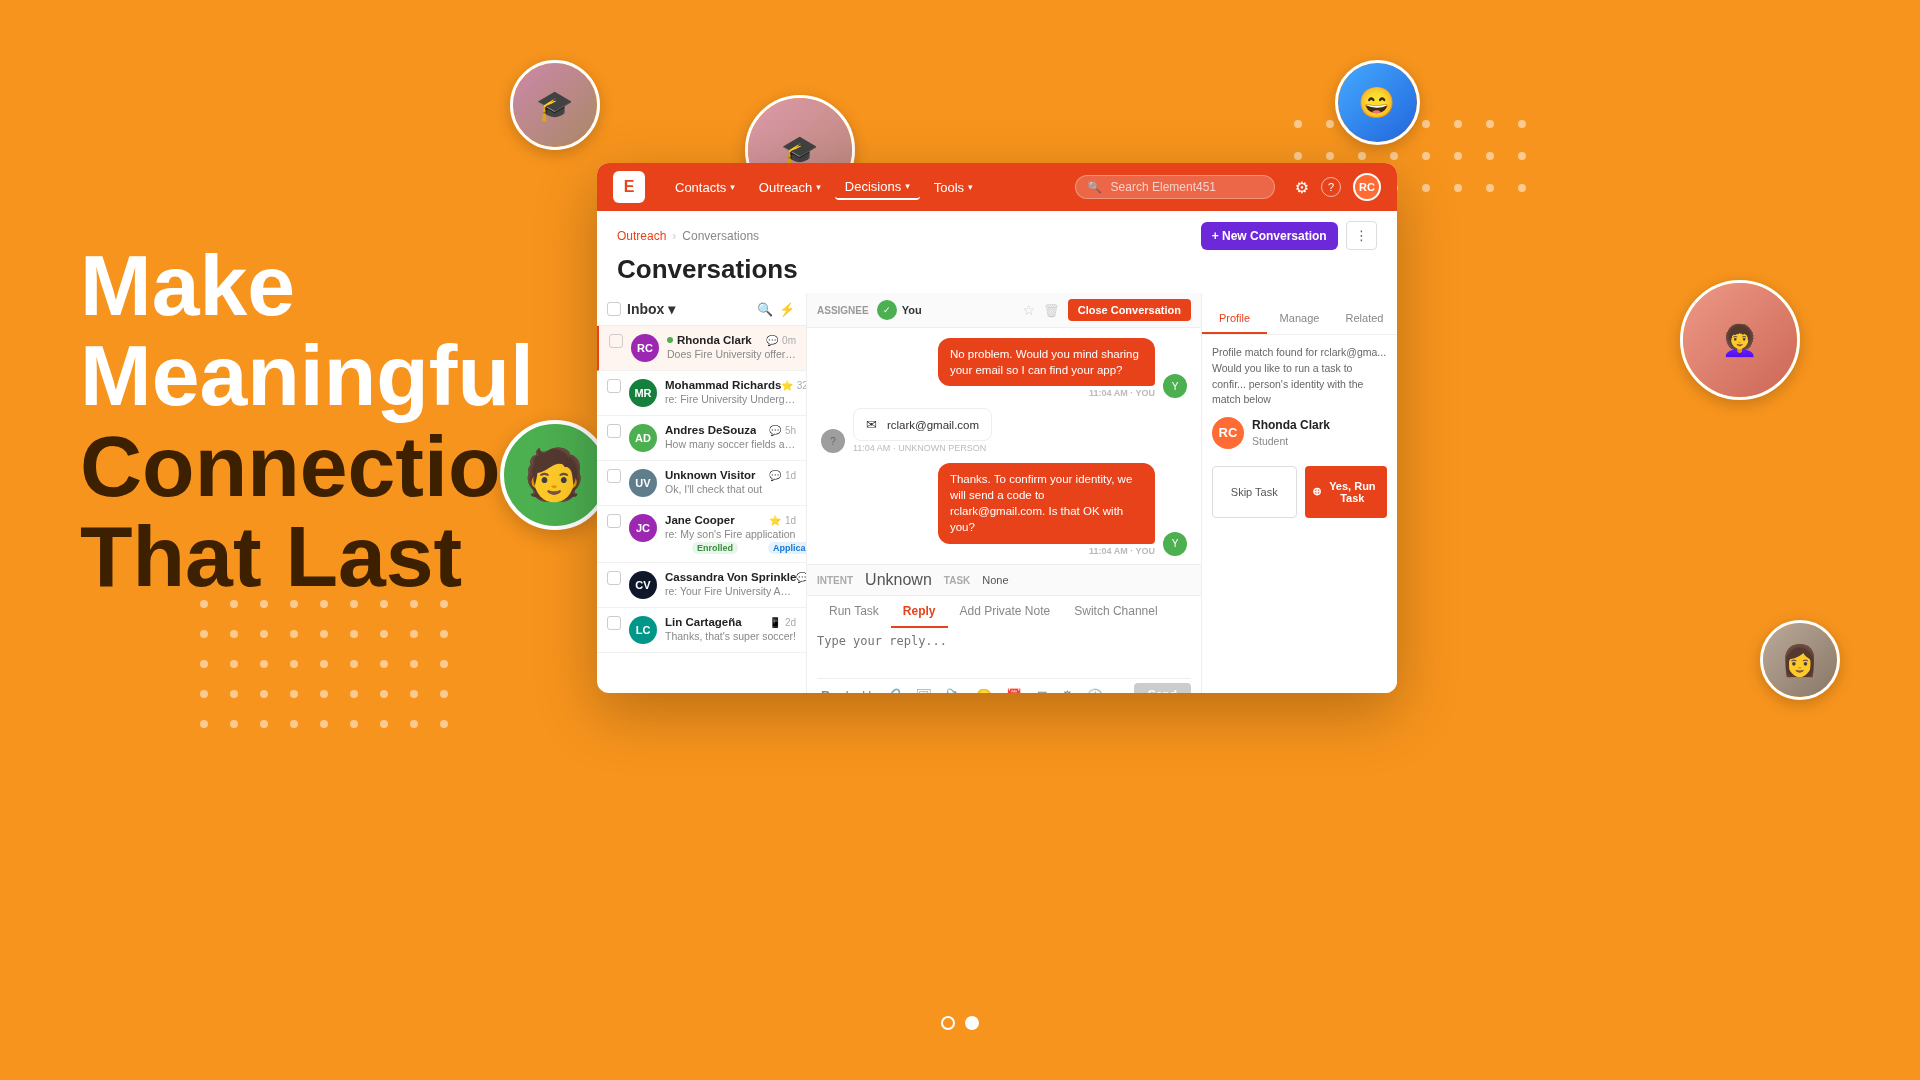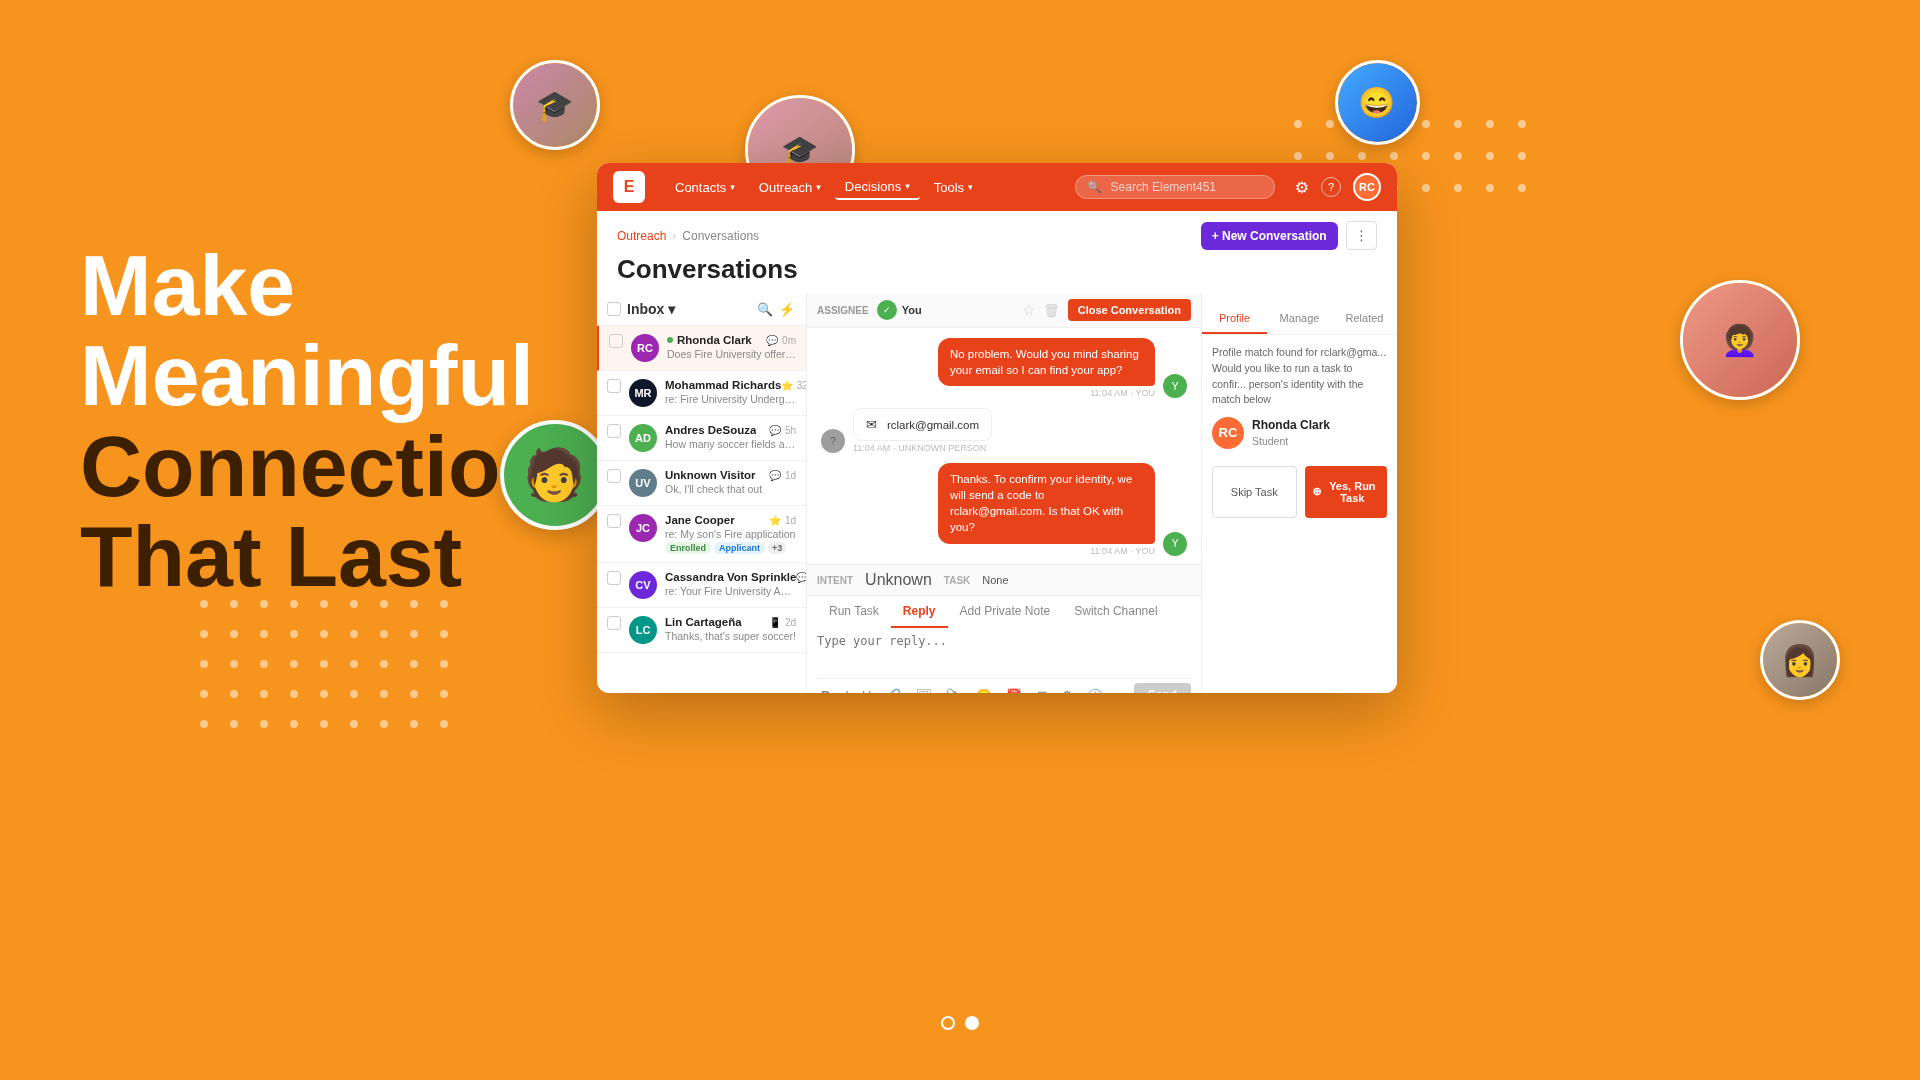--- a/index.html
+++ b/index.html
@@ -61,21 +61,21 @@
     .conv-item.active { background: #fff5f0; border-left: 2px solid #E8421A; }
     .conv-avatar { width: 28px; height: 28px; border-radius: 50%; flex-shrink: 0; display: flex; align-items: center; justify-content: center; font-size: 11px; font-weight: bold; color: white; }
     .conv-body { flex: 1; min-width: 0; }
     .conv-header-row { display: flex; align-items: center; justify-content: space-between; }
     .conv-name { font-size: 11.5px; font-weight: 600; color: #222; white-space: nowrap; overflow: hidden; text-overflow: ellipsis; }
     .conv-time { font-size: 10px; color: #aaa; white-space: nowrap; }
     .conv-preview { font-size: 10.5px; color: #888; white-space: nowrap; overflow: hidden; text-overflow: ellipsis; margin-top: 2px; }
     .conv-meta { display: flex; align-items: center; gap: 4px; }
     .conv-icons { display: flex; gap: 3px; align-items: center; font-size: 10px; color: #bbb; }
     .status-dot { width: 6px; height: 6px; border-radius: 50%; background: #4CAF50; }
-    .badge-tag { font-size: 9px; padding: 1px 5px; border-radius: 10px; font-weight: 600; }
+    .badge-tag { font-size: 9px; padding: 1px 5px; border-radius: 10px; font-weight: 600; margin-left: 27px; }
     .badge-enrolled { background: #e8f5e9; color: #388e3c; }
     .badge-applicant { background: #e3f2fd; color: #1976d2; }
     .badge-num { background: #eee; color: #666; font-size: 9px; padding: 1px 4px; border-radius: 8px; }
 
     
     .chat-area { flex: 1; display: flex; flex-direction: column; border-right: 1px solid #eee; }
     .chat-toolbar { padding: 6px 10px; display: flex; align-items: center; gap: 8px; border-bottom: 1px solid #eee; background: #fafafa; }
     .assignee-label { font-size: 10px; color: #999; font-weight: 600; text-transform: uppercase; }
     .assignee-info { display: flex; align-items: center; gap: 5px; }
     .assignee-avatar { width: 20px; height: 20px; border-radius: 50%; background: #4CAF50; display: flex; align-items: center; justify-content: center; font-size: 9px; color: white; }
@@ -86,21 +86,21 @@
     .trash-btn { background: none; border: none; cursor: pointer; color: #ccc; font-size: 13px; }
 
     .chat-messages { flex: 1; padding: 10px 14px; overflow-y: auto; display: flex; flex-direction: column; gap: 10px; background: #fff; }
 
     .msg-row { display: flex; align-items: flex-end; gap: 8px; }
     .msg-row.sent { flex-direction: row-reverse; }
     .msg-avatar { width: 24px; height: 24px; border-radius: 50%; background: #ddd; flex-shrink: 0; display: flex; align-items: center; justify-content: center; font-size: 10px; color: #666; }
     .msg-bubble { max-width: 65%; padding: 8px 12px; border-radius: 12px; font-size: 11.5px; line-height: 1.4; }
     .msg-bubble.sent { background: #E8421A; color: white; border-bottom-right-radius: 4px; }
     .msg-meta { font-size: 9px; color: #bbb; margin-top: 2px; }
-    .msg-row.sent .msg-meta { text-align: left; }
+    .msg-row.sent .msg-meta { text-align: left; font-weight: bold; }
 
     .email-msg { background: white; border: 1px solid #eee; border-radius: 8px; padding: 8px 12px; font-size: 11.5px; color: #333; display: flex; align-items: center; gap: 10px; }
 
     
     .intent-bar { padding: 6px 10px; display: flex; align-items: center; gap: 12px; border-top: 1px solid #eee; background: #fafafa; }
     .intent-label { font-size: 10px; color: #aaa; font-weight: 600; text-transform: uppercase; }
     .intent-value { font-size: 16px; color: #555; }
     .task-label { font-size: 10px; color: #aaa; font-weight: 600; text-transform: uppercase; }
     .task-value { font-size: 11px; color: #555; }
 
@@ -336,21 +336,21 @@
             <span>💬</span>
             <span class="conv-time">0m</span>
           </div>
         </div>
         <div class="conv-preview">Does Fire University offer an undergraduate golf program?</div>
 
       </div>
     </div>
           <div class="conv-item">
       <div class="checkbox"></div>
-      <div class="conv-avatar" style="background:#0f172a;">MR</div>
+      <div class="conv-avatar" style="background:#15803d;">MR</div>
       <div class="conv-body">
         <div class="conv-header-row">
           <div class="conv-meta">
 
             <span class="conv-name">Mohammad Richards</span>
           </div>
           <div class="conv-icons">
             <span>⭐</span>
             <span class="conv-time">32m</span>
           </div>
@@ -412,21 +412,21 @@
         <div class="conv-preview">re: My son's Fire application</div>
         <div style="display:flex;gap:3px;margin-top:2px;">
                 <span class="badge-tag badge-enrolled">Enrolled</span>
                 <span class="badge-tag badge-applicant">Applicant</span>
                 <span class="badge-tag badge-num">+3</span>
               </div>
       </div>
     </div>
           <div class="conv-item">
       <div class="checkbox"></div>
-      <div class="conv-avatar" style="background:#6d28d9;">CV</div>
+      <div class="conv-avatar" style="background:#0f172a;">CV</div>
       <div class="conv-body">
         <div class="conv-header-row">
           <div class="conv-meta">
 
             <span class="conv-name">Cassandra Von Sprinkle</span>
           </div>
           <div class="conv-icons">
             <span>💬</span>
 
           </div>

